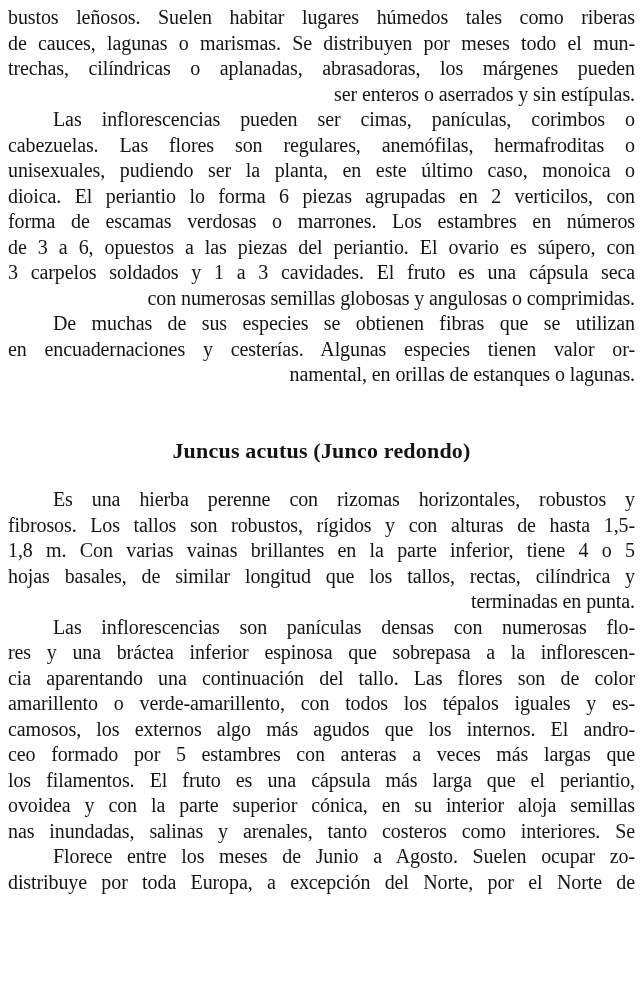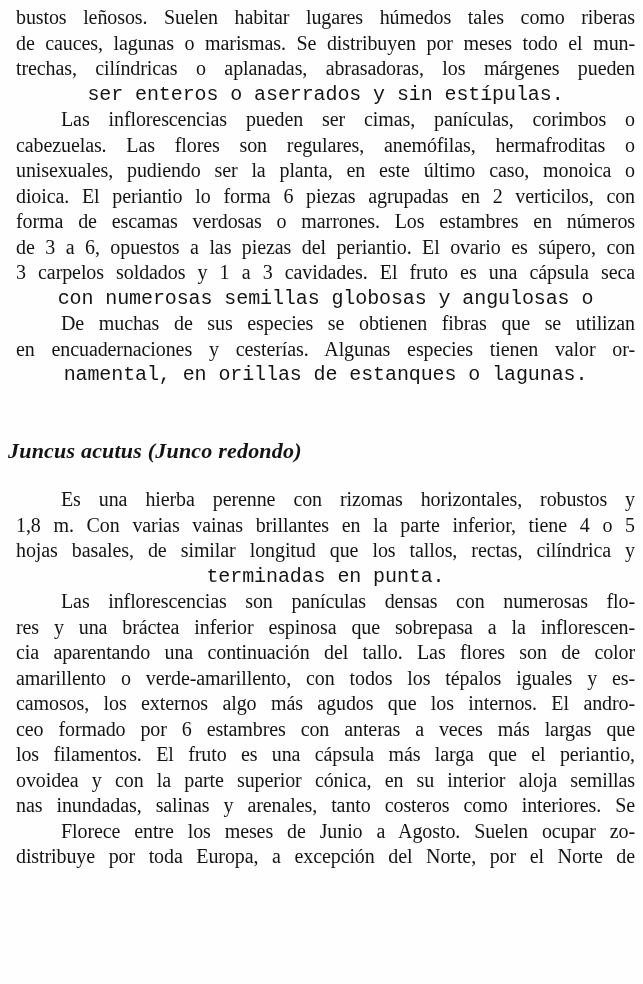--- a/index.html
+++ b/index.html
@@ -17,31 +17,30 @@
   }
   .para { margin: 0; }
   .line {
     font-size: 20px;
     line-height: 25.5px;
     height: 25.5px;
     overflow: hidden;
     text-align: justify;
     letter-spacing: -0.1px;
     white-space: normal;
-    margin-left: 8px;
   }
   
   .line::after { content: ""; display: inline-block; width: 100%; height: 0; }
-  .line.last { text-align: center; font-family: Liberation Mono, monospace; }
+  .line.last { text-align: right; }
   .line.last::after { content: none; }
   .line.indent { text-indent: 45px; }
   .heading {
     font-size: 22px;
     font-weight: bold;
-    font-style: italic;
+    text-align: center;
     line-height: 25.5px;
     height: 25.5px;
     margin-top: 50px;
     margin-bottom: 24px;
     letter-spacing: 0.2px;
   }
 </style>
 </head>
 <body>
 
@@ -68,32 +67,33 @@
   <div class="para">
     <div class="line indent">De muchas de sus especies se obtienen fibras que se utilizan</div>
     <div class="line">en encuadernaciones y cesterías. Algunas especies tienen valor or-</div>
     <div class="line last">namental, en orillas de estanques o lagunas.</div>
   </div>
 
   <div class="heading">Juncus acutus (Junco redondo)</div>
 
   <div class="para">
     <div class="line indent">Es una hierba perenne con rizomas horizontales, robustos y</div>
+    <div class="line">fibrosos. Los tallos son robustos, rígidos y con alturas de hasta 1,5-</div>
     <div class="line">1,8 m. Con varias vainas brillantes en la parte inferior, tiene 4 o 5</div>
     <div class="line">hojas basales, de similar longitud que los tallos, rectas, cilíndrica y</div>
     <div class="line last">terminadas en punta.</div>
   </div>
 
   <div class="para">
     <div class="line indent">Las inflorescencias son panículas densas con numerosas flo-</div>
     <div class="line">res y una bráctea inferior espinosa que sobrepasa a la inflorescen-</div>
     <div class="line">cia aparentando una continuación del tallo. Las flores son de color</div>
     <div class="line">amarillento o verde-amarillento, con todos los tépalos iguales y es-</div>
     <div class="line">camosos, los externos algo más agudos que los internos. El andro-</div>
-    <div class="line">ceo formado por 6 estambres con anteras a veces más largas que</div>
+    <div class="line">ceo formado por 5 estambres con anteras a veces más largas que</div>
     <div class="line">los filamentos. El fruto es una cápsula más larga que el periantio,</div>
     <div class="line">ovoidea y con la parte superior cónica, en su interior aloja semillas</div>
   </div>
 
   <div class="para">
     <div class="line">nas inundadas, salinas y arenales, tanto costeros como interiores. Se</div>
     <div class="line indent">Florece entre los meses de Junio a Agosto. Suelen ocupar zo-</div>
     <div class="line">distribuye por toda Europa, a excepción del Norte, por el Norte de</div>
   </div>
 

